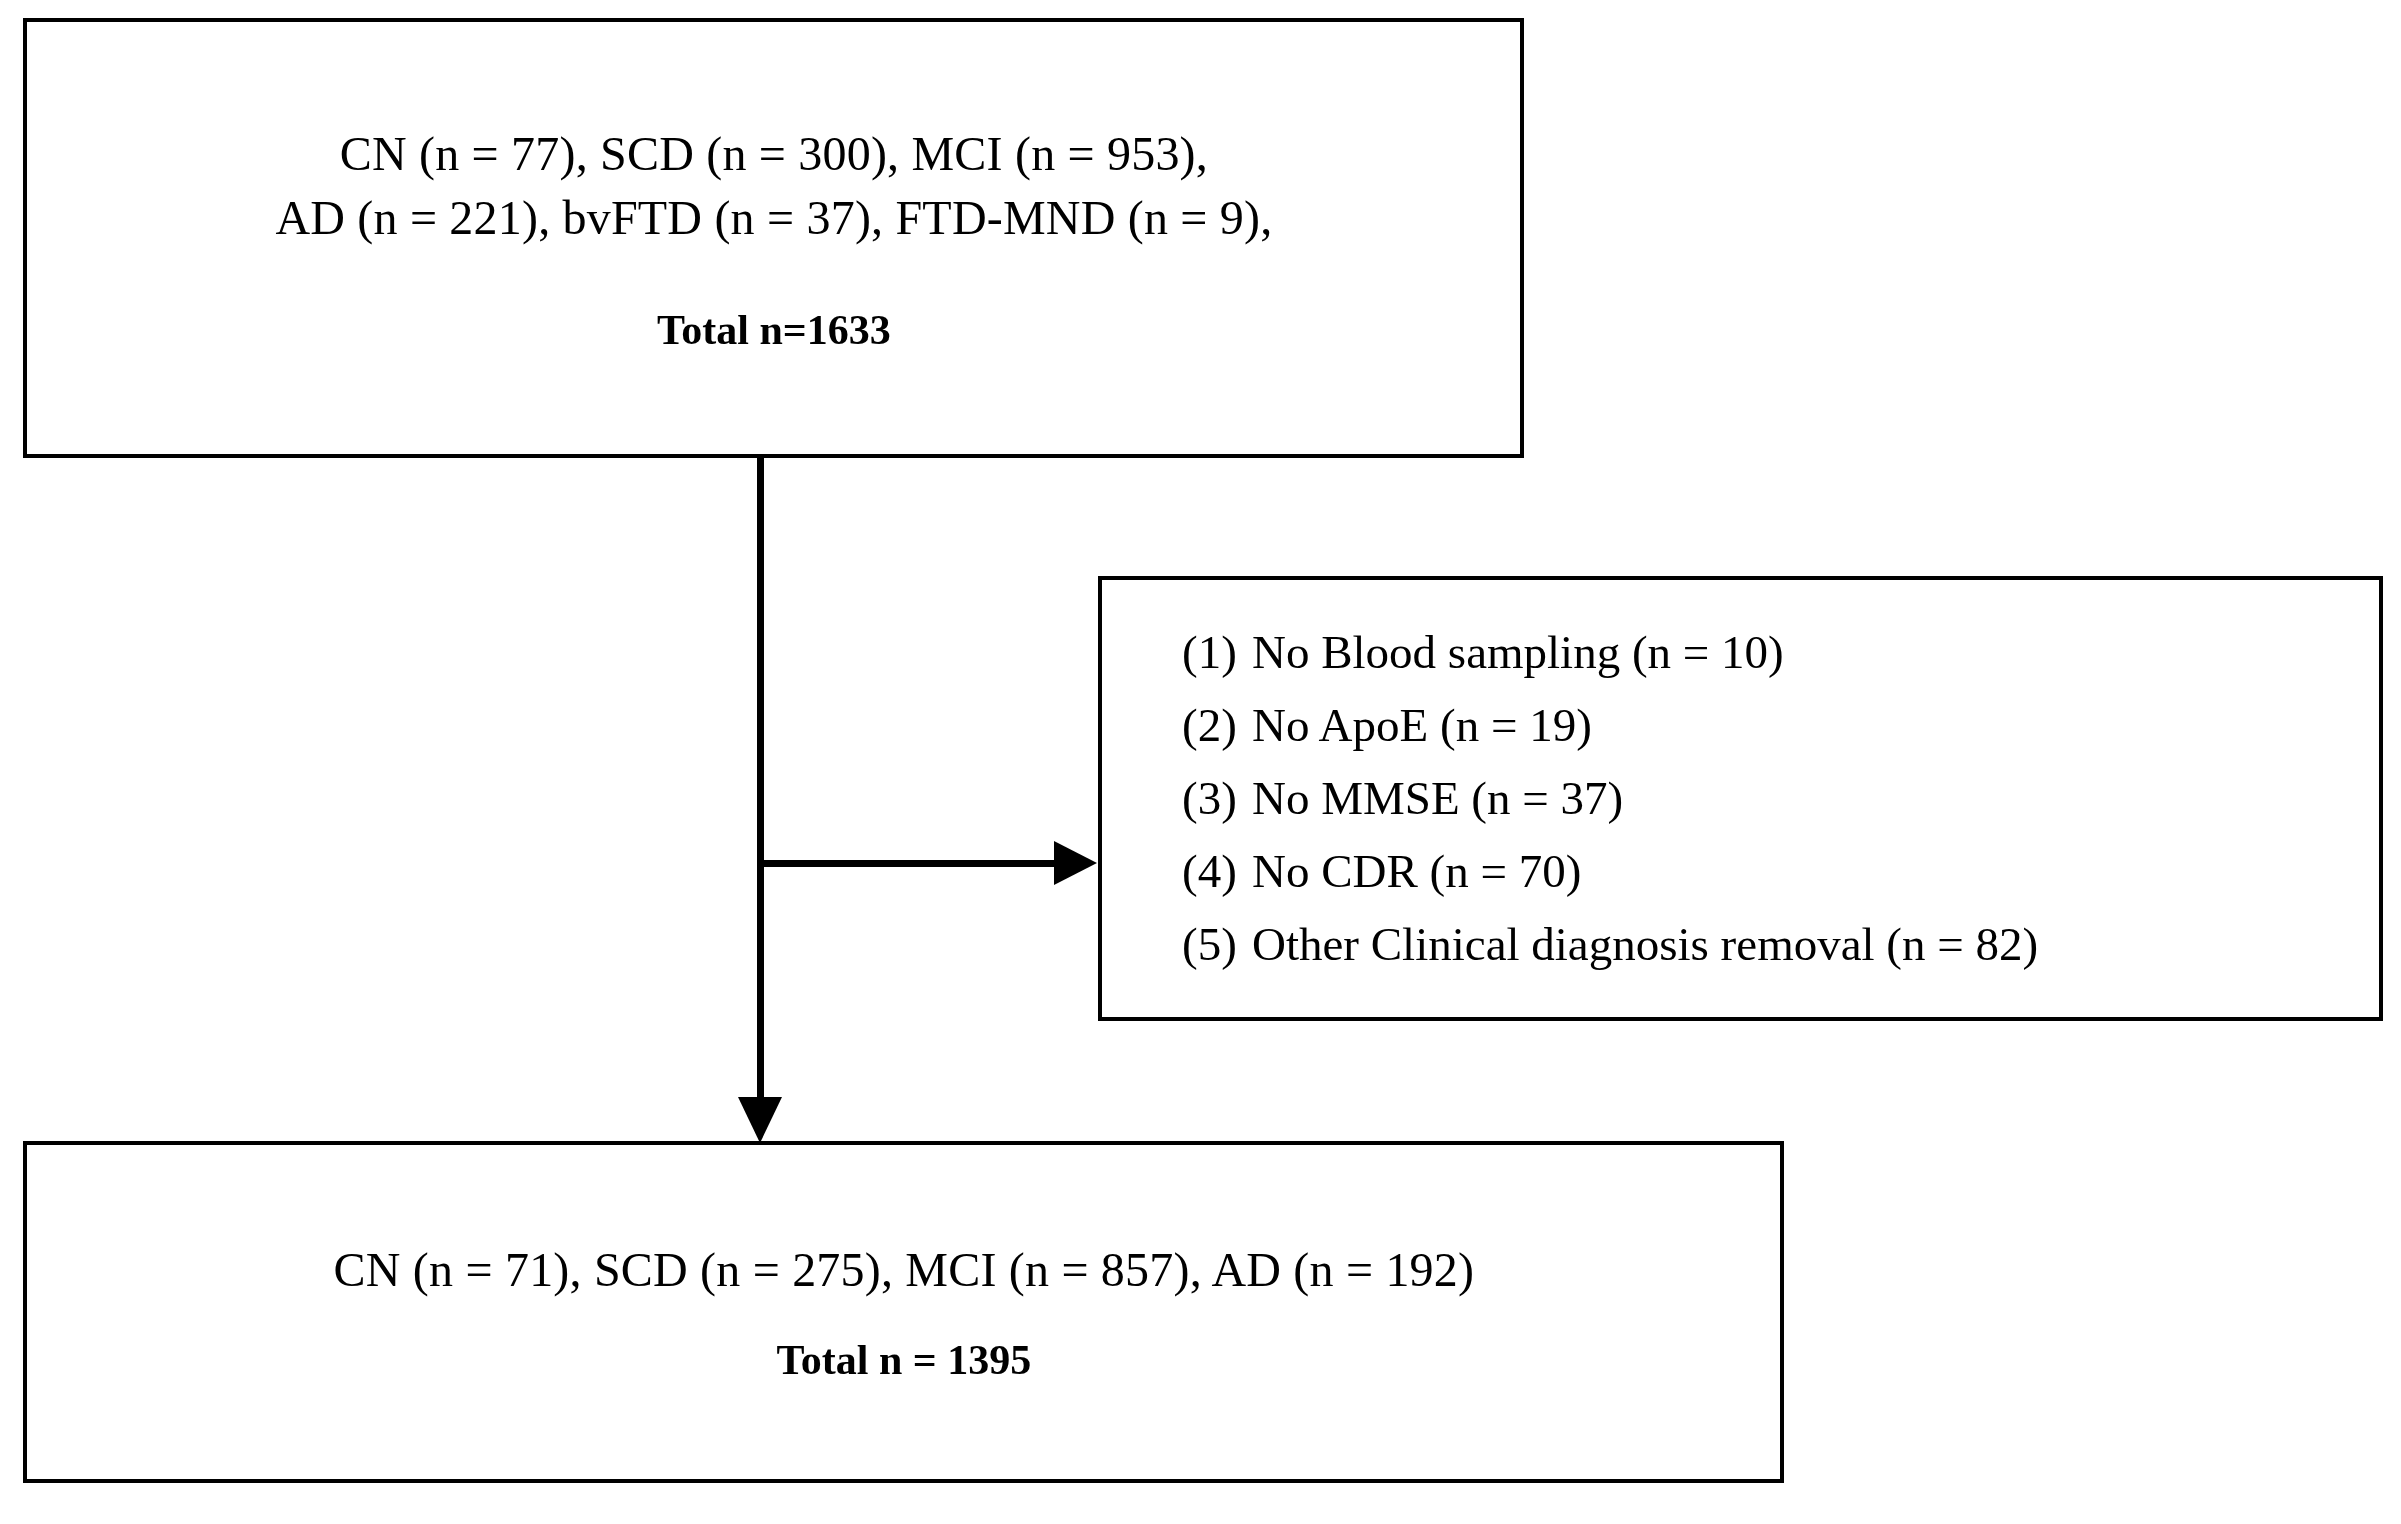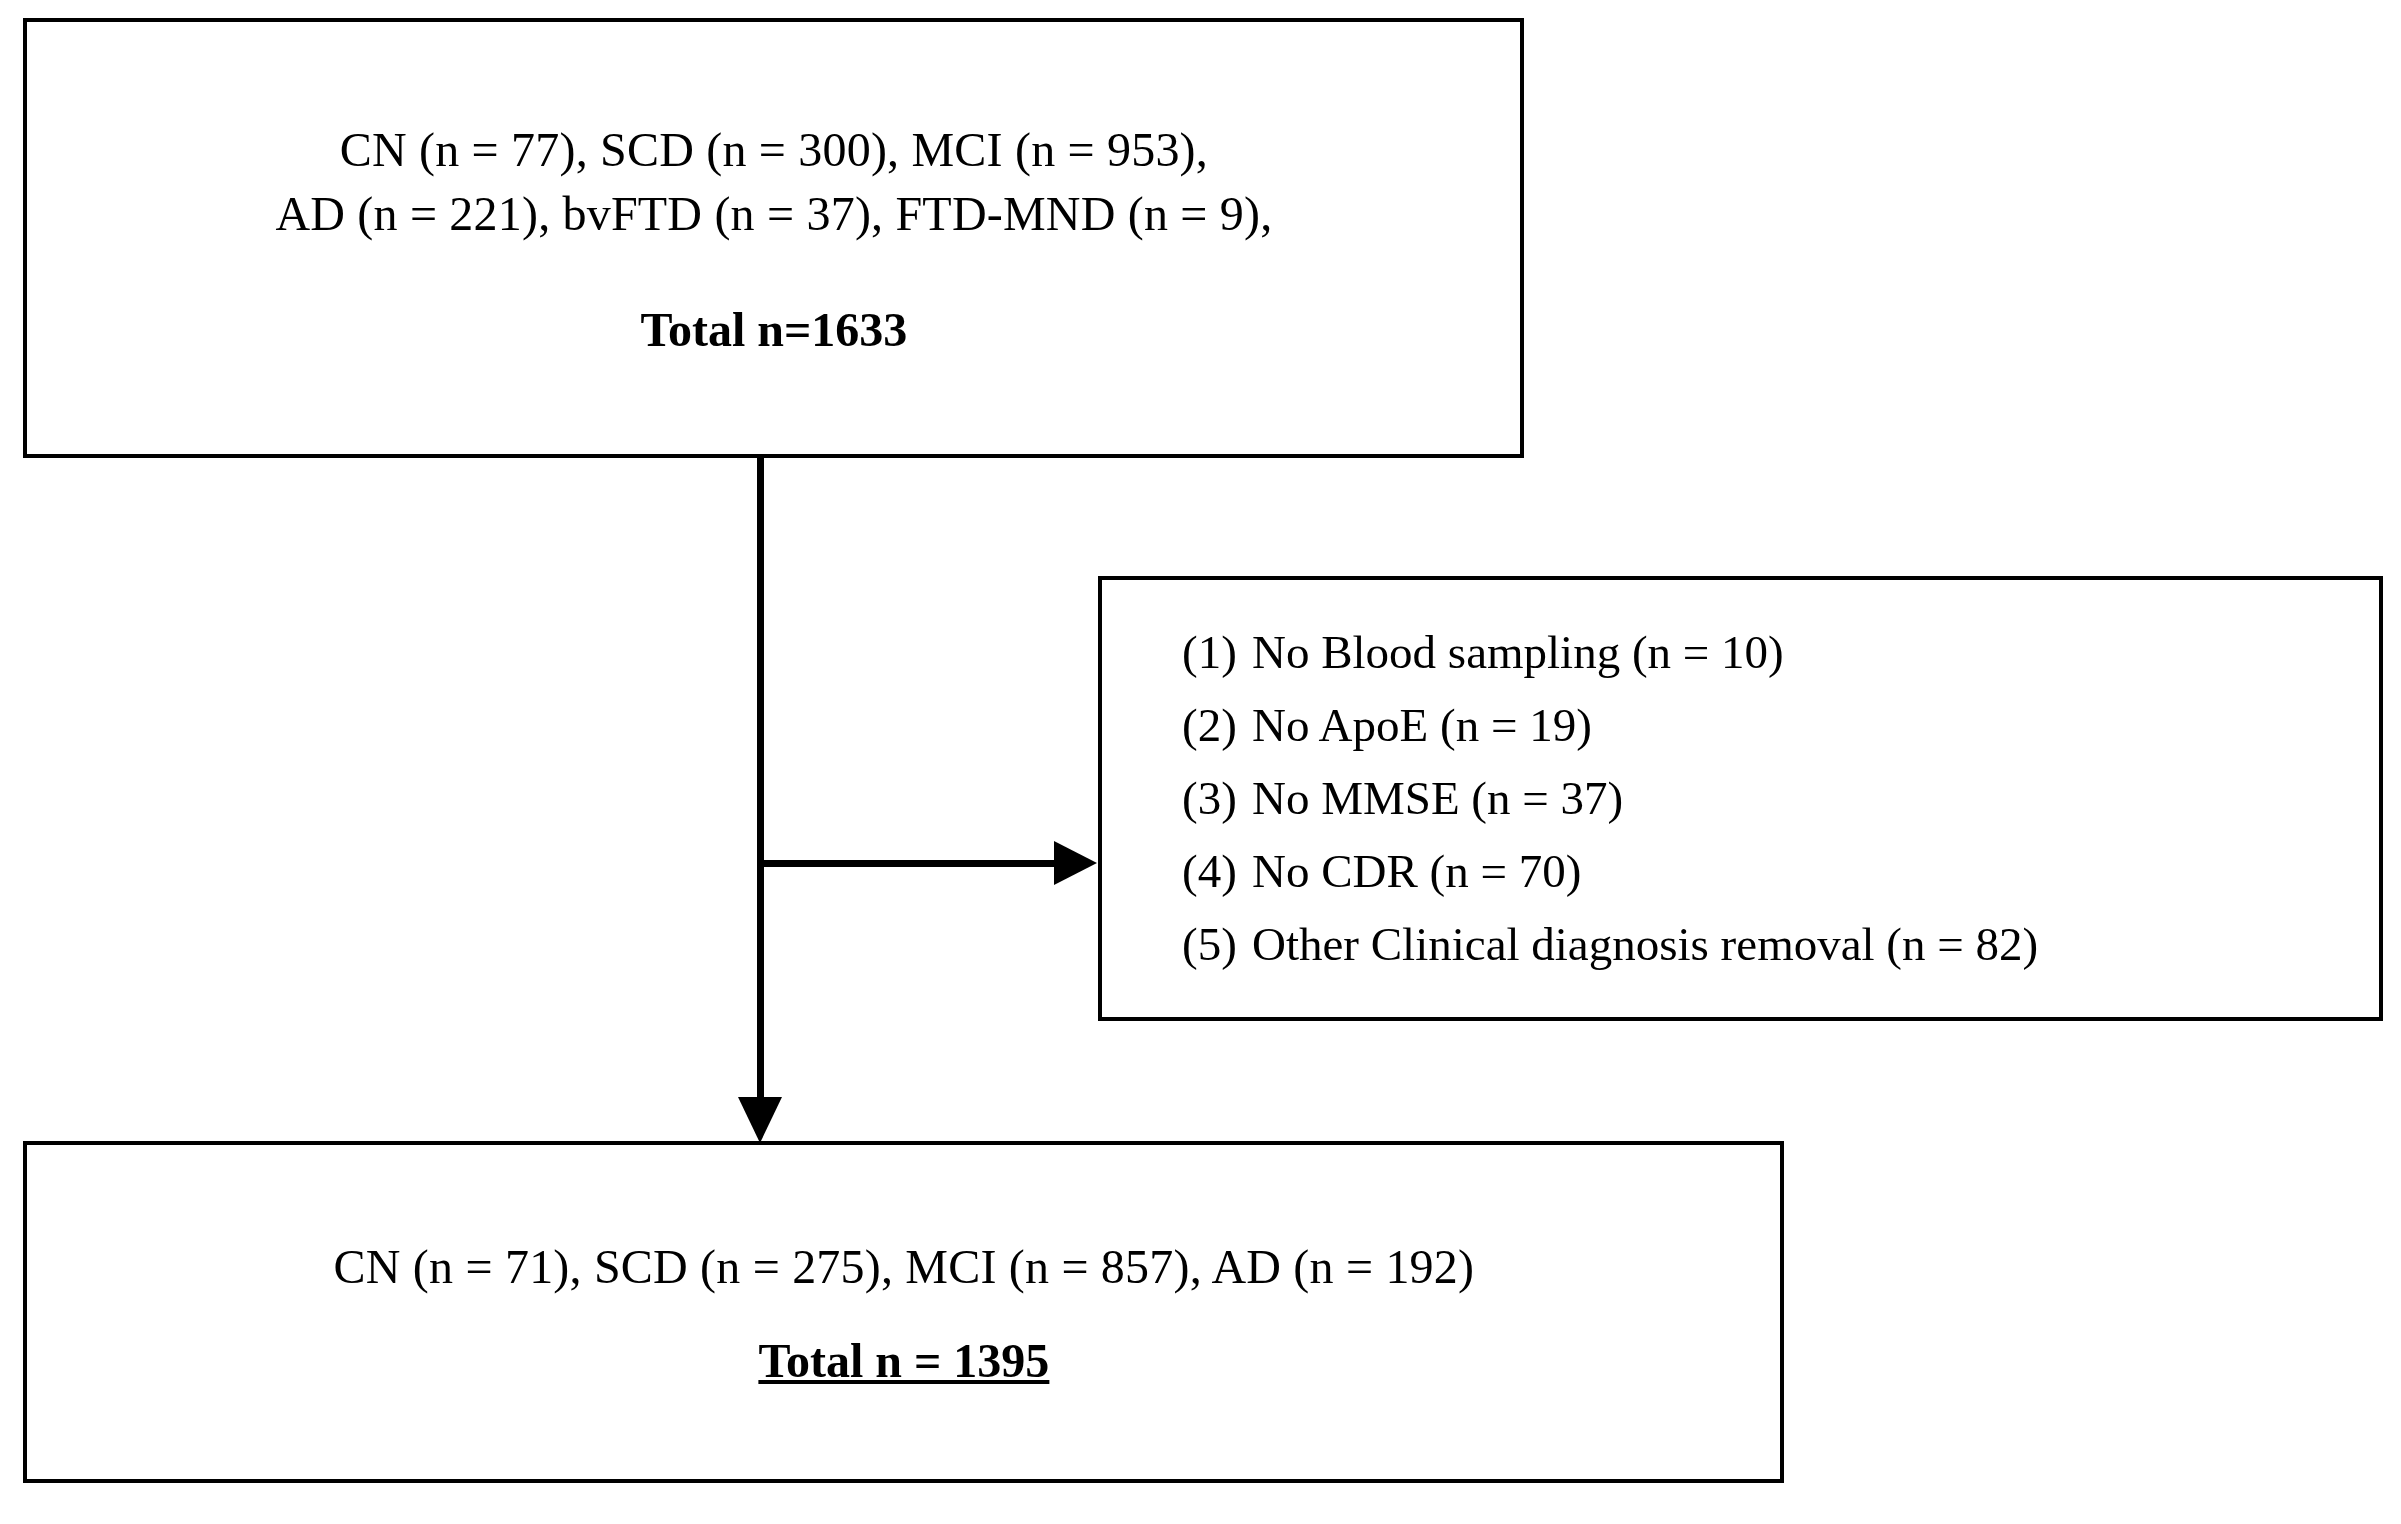--- a/index.html
+++ b/index.html
@@ -64,33 +64,32 @@
 
   
   .box-line {
     font-size: 48px;
     line-height: 1.33;
     letter-spacing: 0.2px;
     white-space: nowrap;
   }
 
   .box-total {
-    font-size: 48px;
+    font-size: 42px;
     font-weight: bold;
     line-height: 1.2;
     white-space: nowrap;
   }
 
   #box-enrolled .box-total {
     margin-top: 55px;
   }
 
   #box-included .box-total {
     margin-top: 33px;
-    text-decoration: underline;
   }
 
   .exclusion-item {
     font-size: 47px;
     line-height: 1.0;
     white-space: nowrap;
     display: flex;
     align-items: baseline;
   }
 

